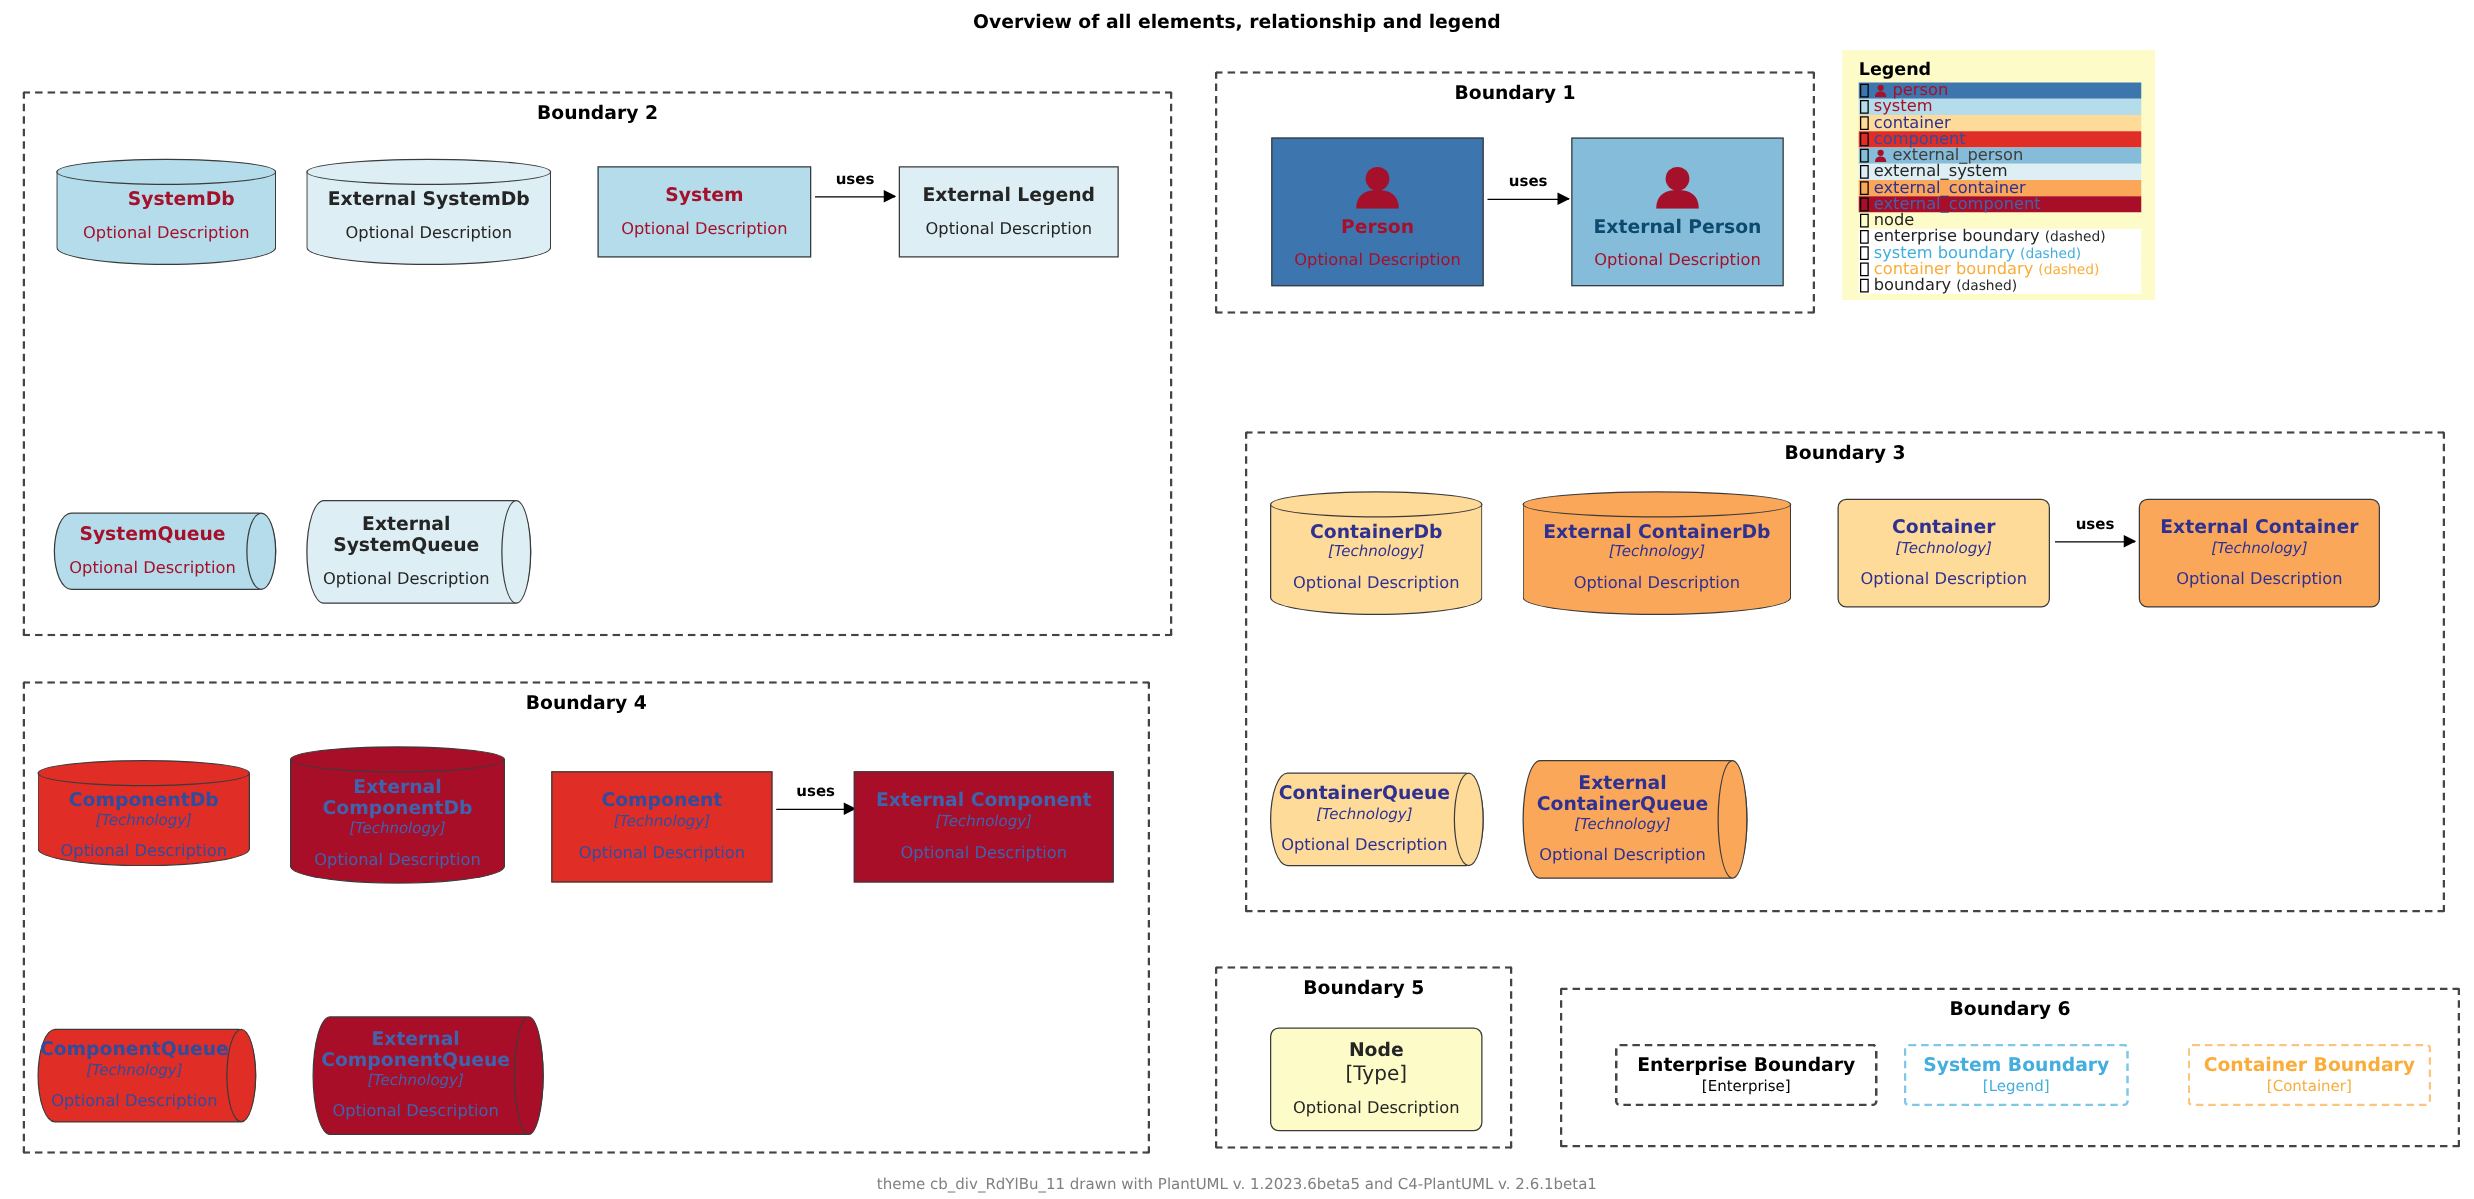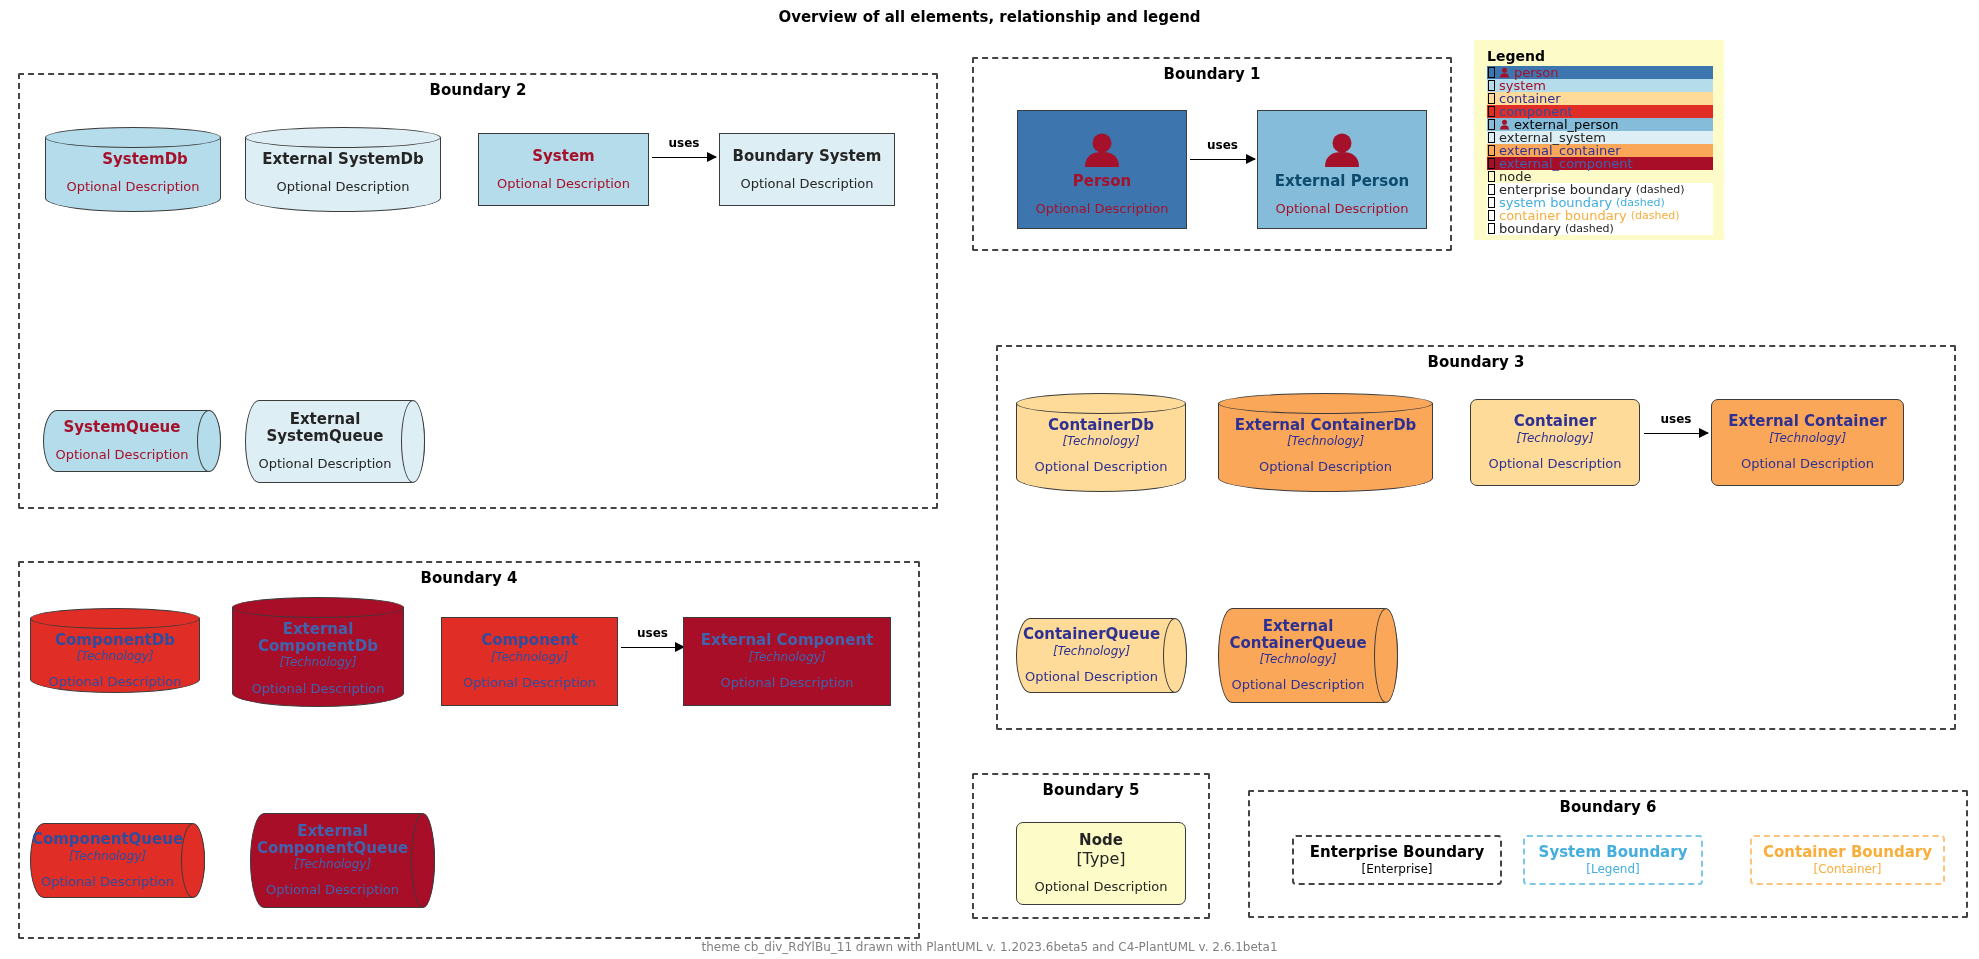--- a/index.html
+++ b/index.html
@@ -213,21 +213,21 @@
   <div class="n-desc" style="color:#a5112b;">Optional Description</div>
 </div>
 
 <div class="rel" style="left:652px; top:140px; width:64px;">
   <div class="rel-label">uses</div>
   <div class="rel-line"></div>
   <div class="rel-head"></div>
 </div>
 
 <div class="node-box" style="left:719px; top:133px; width:176px; height:73px; background:#ddeff5;">
-  <div class="n-name" style="color:#252525;">Boundary System</div>
+  <div class="n-name" style="color:#252525;">External Legend</div>
   <div class="n-desc" style="color:#252525;">Optional Description</div>
 </div>
 
 <div class="queue" style="left:43px; top:410px; width:178px; height:62px;">
   <div class="q-body" style="background:#b4dcea;"></div>
   <div class="q-cap" style="background:#b4dcea;"></div>
   <div class="q-content">
     <div class="n-name" style="color:#a5112b;">SystemQueue</div>
     <div class="n-desc" style="color:#a5112b;">Optional Description</div>
   </div>
@@ -236,21 +236,21 @@
 <div class="queue" style="left:245px; top:400px; width:180px; height:83px;">
   <div class="q-body" style="background:#ddeff5;"></div>
   <div class="q-cap" style="background:#ddeff5;"></div>
   <div class="q-content">
     <div class="n-name" style="color:#252525;">External</div>
     <div class="n-name" style="color:#252525;">SystemQueue</div>
     <div class="n-desc" style="color:#252525;">Optional Description</div>
   </div>
 </div>
 
-<div class="boundary" style="left:18px; top:545px; width:902px; height:378px;margin-top:16px;">
+<div class="boundary" style="left:18px; top:545px; width:902px; height:378px;">
   <div class="boundary-title">Boundary 4</div>
 </div>
 
 <div class="cyl" style="left:30px; top:608px; width:170px; height:85px;">
   <div class="cyl-body" style="background:#e02d26;"></div>
   <div class="cyl-top" style="background:#e02d26;"></div>
   <div class="cyl-content">
     <div class="n-name" style="color:#2e4d9e;">ComponentDb</div>
     <div class="n-tech" style="color:#2e4d9e;">[Technology]</div>
     <div class="n-desc" style="color:#2e4d9e;">Optional Description</div>
@@ -365,21 +365,21 @@
         <span class="lr-label" style="color: rgb(46, 77, 158);">component</span>
       </div>
       <div class="legend-row" style="background: rgb(133, 188, 217);">
         <span class="lr-box"></span>
         <span class="lr-person">
           <svg width="11" height="11" viewBox="0 0 44 40">
             <circle cx="22" cy="11" r="10" fill="#a5112b"></circle>
             <path d="M4 40 C4 28 12 23 22 23 C32 23 40 28 40 40 Z" fill="#a5112b"></path>
           </svg>
         </span>
-        <span class="lr-label" style="color: #000000;">external_person</span>
+        <span class="lr-label" style="color: #404040;">external_person</span>
       </div>
       <div class="legend-row" style="background: rgb(221, 239, 245);">
         <span class="lr-box"></span>
         <span class="lr-label" style="color: rgb(37, 37, 37);">external_system</span>
       </div>
       <div class="legend-row" style="background: rgb(251, 167, 90);">
         <span class="lr-box"></span>
         <span class="lr-label" style="color: rgb(46, 49, 146);">external_container</span>
       </div>
       <div class="legend-row" style="background: rgb(168, 14, 40);">

